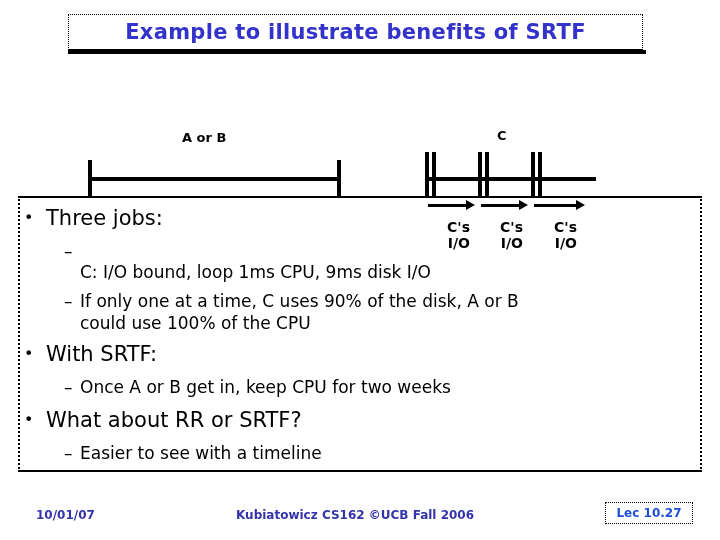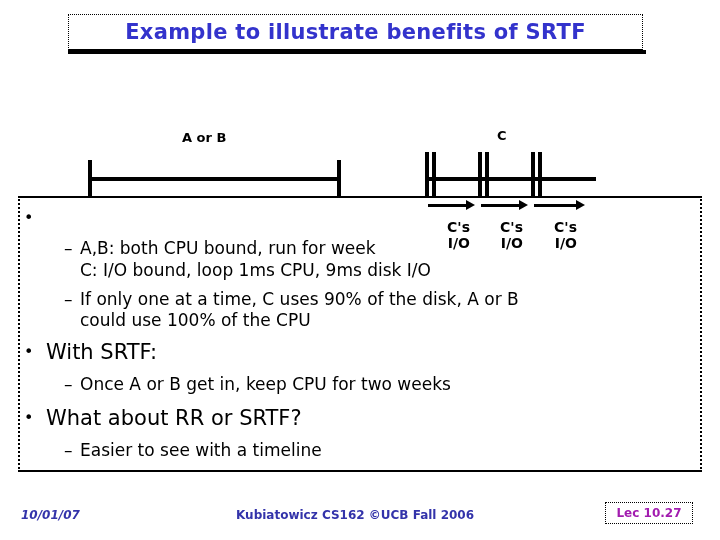--- a/index.html
+++ b/index.html
@@ -157,34 +157,34 @@
 
   
   #footer-date, #footer-center {
     position: absolute;
     color: #3333aa;
     font-size: 12px;
     font-weight: bold;
     font-family: "DejaVu Sans", sans-serif;
     white-space: nowrap;
   }
-  #footer-date { left: 21px; top: 508px; font-style: italic; }
+  #footer-date { left: 36px; top: 508px; }
   #footer-center { left: 236px; top: 508px; }
   #footer-lec {
     position: absolute;
     left: 605px;
     top: 502px;
     width: 88px;
     height: 22px;
     box-sizing: border-box;
     border: 1px dotted #000;
     display: flex;
     align-items: center;
     justify-content: center;
-    color: #a21caf;
+    color: #1d4ed8;
     font-size: 12px;
     font-weight: bold;
     font-family: "DejaVu Sans", sans-serif;
   }
 </style>
 </head>
 <body>
 
 <div id="title-box">
   <span id="title-text">Example to illustrate benefits of SRTF</span>
@@ -233,26 +233,27 @@
     <div>I/O</div>
   </div>
 </div>
 
 <div id="content-box"></div>
 
 <div id="bullets">
 
   <div class="lvl1">
     <span class="dot">•</span>
+    <span>Three jobs:</span>
   </div>
 
   <div class="lvl2 sp-a">
     <span class="dash">–</span>
     <span class="txt">
-      <span>A,B: both CPU bound, run for week</span><br>
+      <br>
       <span>C: I/O bound, loop 1ms CPU, 9ms disk I/O</span>
     </span>
   </div>
 
   <div class="lvl2 sp-b">
     <span class="dash">–</span>
     <span class="txt">
       <span>If only one at a time, C uses 90% of the disk, A or B</span><br>
       <span>could use 100% of the CPU</span>
     </span>

